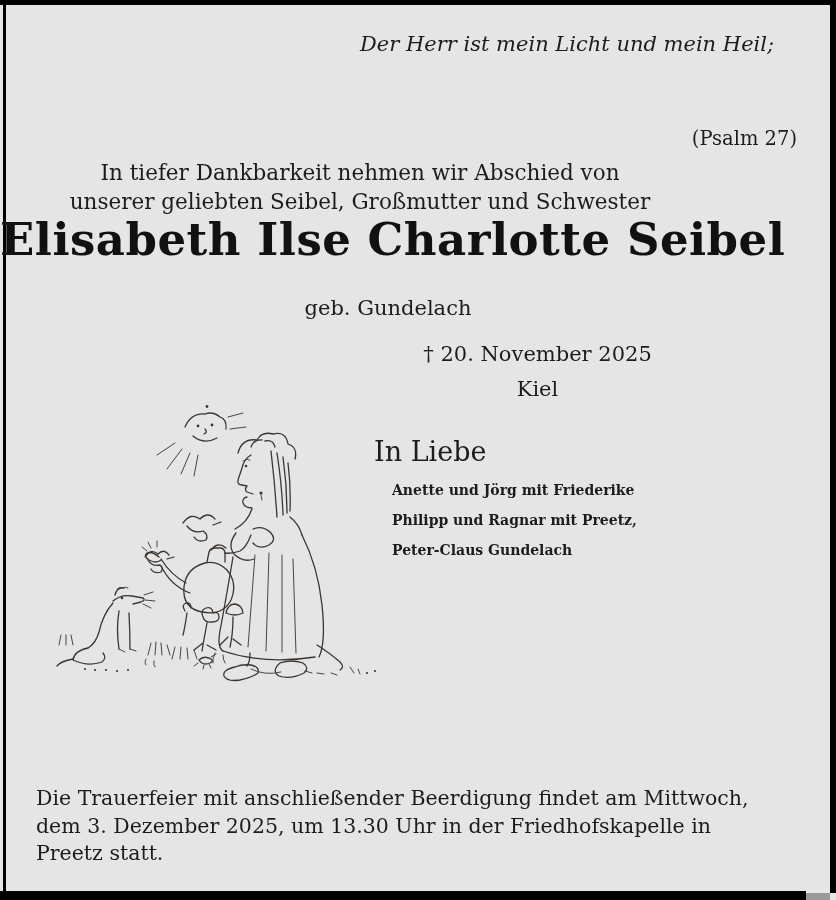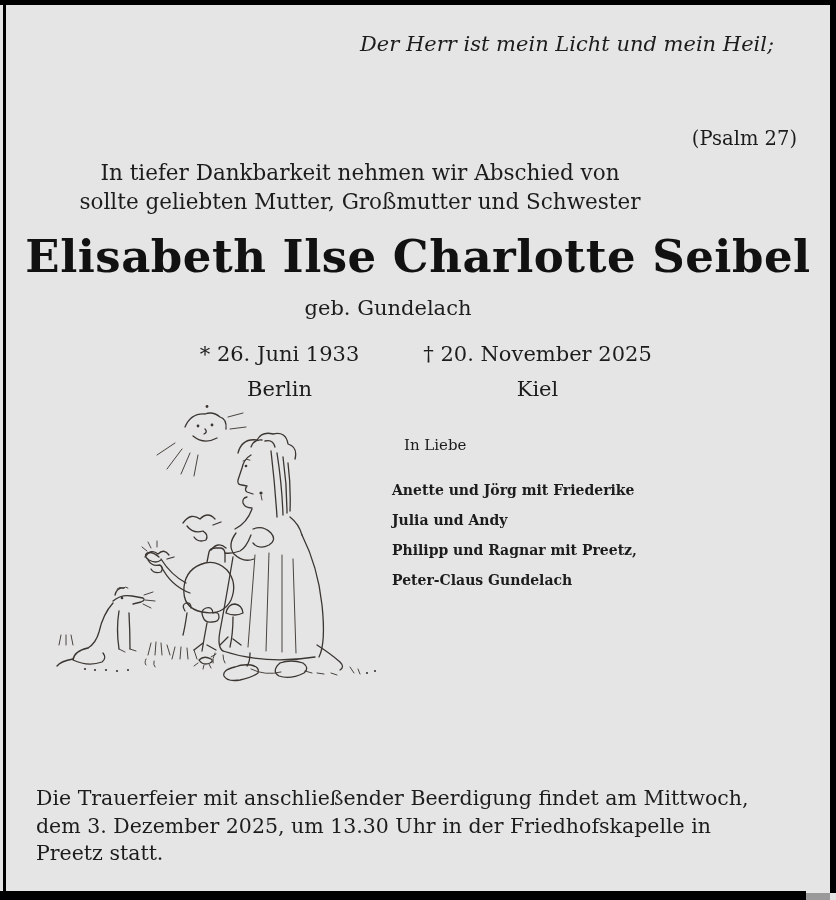--- a/index.html
+++ b/index.html
@@ -24,34 +24,34 @@
   }
   .psalm{
     position:absolute;right:39px;top:94px;
     font-size:19.5px;text-align:right;margin-top:33px;
   }
   .intro{
     position:absolute;left:0;top:146px;width:720px;
     text-align:center;font-size:21.5px;line-height:29px;margin-top:12px;
   }
   .deceased-name{
-    position:absolute;left:0;top:233px;width:836px;
-    text-align:center;font-weight:bold;font-size:45px;line-height:48px;
+    position:absolute;left:0;top:216px;width:836px;
+    text-align:left;font-weight:bold;font-size:45px;line-height:48px;
     letter-spacing:0.5px;color:#111;
   }
   .maiden-name{
     position:absolute;left:0;top:296px;width:776px;
     text-align:center;font-size:21px;
   }
   .vital{position:absolute;top:340px;width:245px;text-align:center;font-size:21px;line-height:29px;}
   .vital-birth{left:157px;}
   .vital-death{left:415px;}
   .vital .place{margin-top:6px;}
 
-  .salutation{position:absolute;left:404px;top:436px;font-size:15px;}
+  .salutation{position:absolute;left:374px;top:436px;font-size:27px;}
   .mourners{position:absolute;left:392px;top:475px;font-size:14px;font-weight:bold;line-height:30px;}
 
   .address-block{position:absolute;left:36px;top:700px;font-size:20.5px;line-height:27.5px;}
   .service-block{position:absolute;left:36px;top:785px;font-size:20.5px;line-height:27.5px;}
 
   .illustration{position:absolute;left:55px;top:405px;width:340px;height:280px;}
   .illustration svg{width:100%;height:100%;}
   .sk{fill:none;stroke:#3c3632;stroke-width:1.3;stroke-linecap:round;stroke-linejoin:round;}
   .sk-thin{fill:none;stroke:#4a443f;stroke-width:1;stroke-linecap:round;}
   .dot{fill:#3c3632;stroke:none;}
@@ -67,33 +67,26 @@
   <div class="frame-bottom"></div>
   <div class="frame-bottom-tail"></div>
 
   <div class="quote">
     <div>Der Herr ist mein Licht und mein Heil;</div>
   </div>
   <div class="psalm">(Psalm 27)</div>
 
   <div class="intro">
     <div>In tiefer Dankbarkeit nehmen wir Abschied von</div>
-    <div>sollte geliebten Mutter, Großmutter und Schwester</div>
+    <div>unserer geliebten Seibel, Großmutter und Schwester</div>
   </div>
 
   <div class="deceased-name">Elisabeth Ilse Charlotte Seibel</div>
   <div class="maiden-name">geb. Gundelach</div>
 
-  <div class="vital vital-birth">
-    <div>
-      <span>*</span>
-      <span>26. Juni 1933</span>
-    </div>
-    <div class="place">Berlin</div>
-  </div>
 
   <div class="vital vital-death">
     <div>
       <span>†</span>
       <span>20. November 2025</span>
     </div>
     <div class="place">Kiel</div>
   </div>
 
   <div class="illustration">
@@ -210,21 +203,20 @@
         <path class="sk-thin" d="M295 262 l4 6 M303 264 l2 5"></path>
         <circle class="dot" cx="312" cy="268" r="1.1"></circle>
         <circle class="dot" cx="320" cy="266" r="1.1"></circle>
       </g>
     </svg>
   </div>
 
   <div class="salutation">In Liebe</div>
   <div class="mourners">
     <div>Anette und Jörg mit Friederike</div>
-    <div>Julia und Andy</div>
     <div>Philipp und Ragnar mit Preetz,</div>
     <div>Peter-Claus Gundelach</div>
   </div>
 
 
   <div class="service-block">
     <div>Die Trauerfeier mit anschließender Beerdigung findet am Mittwoch,</div>
     <div>dem 3. Dezember 2025, um 13.30 Uhr in der Friedhofskapelle in</div>
     <div>Preetz statt.</div>
   </div>

